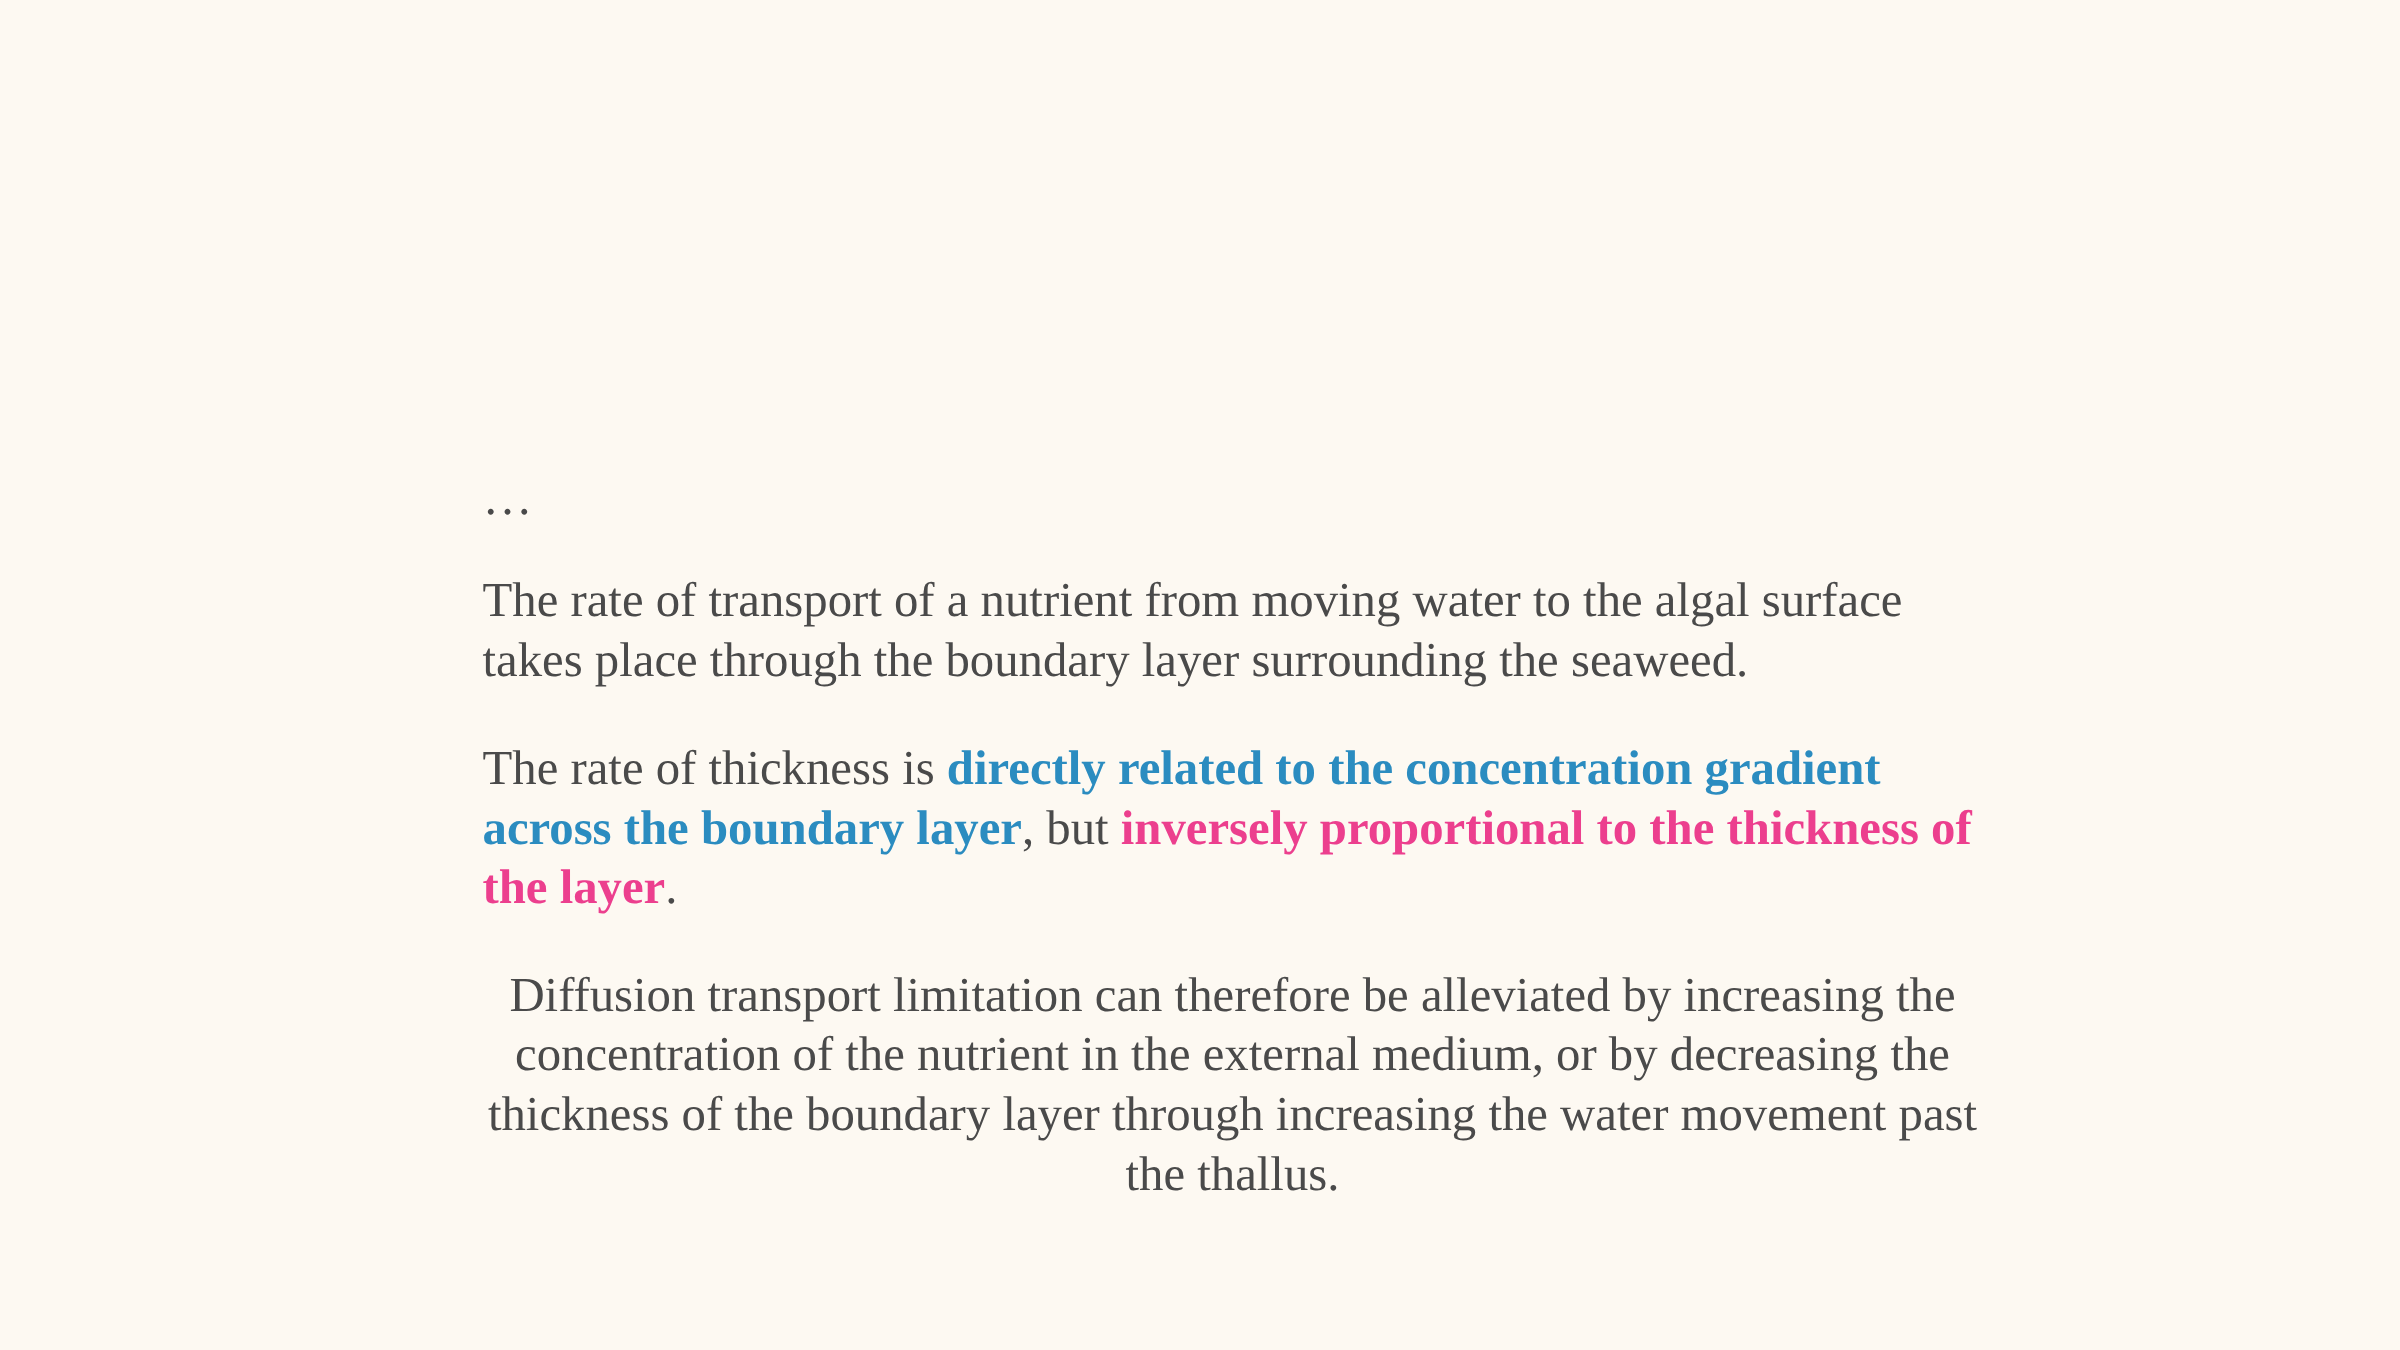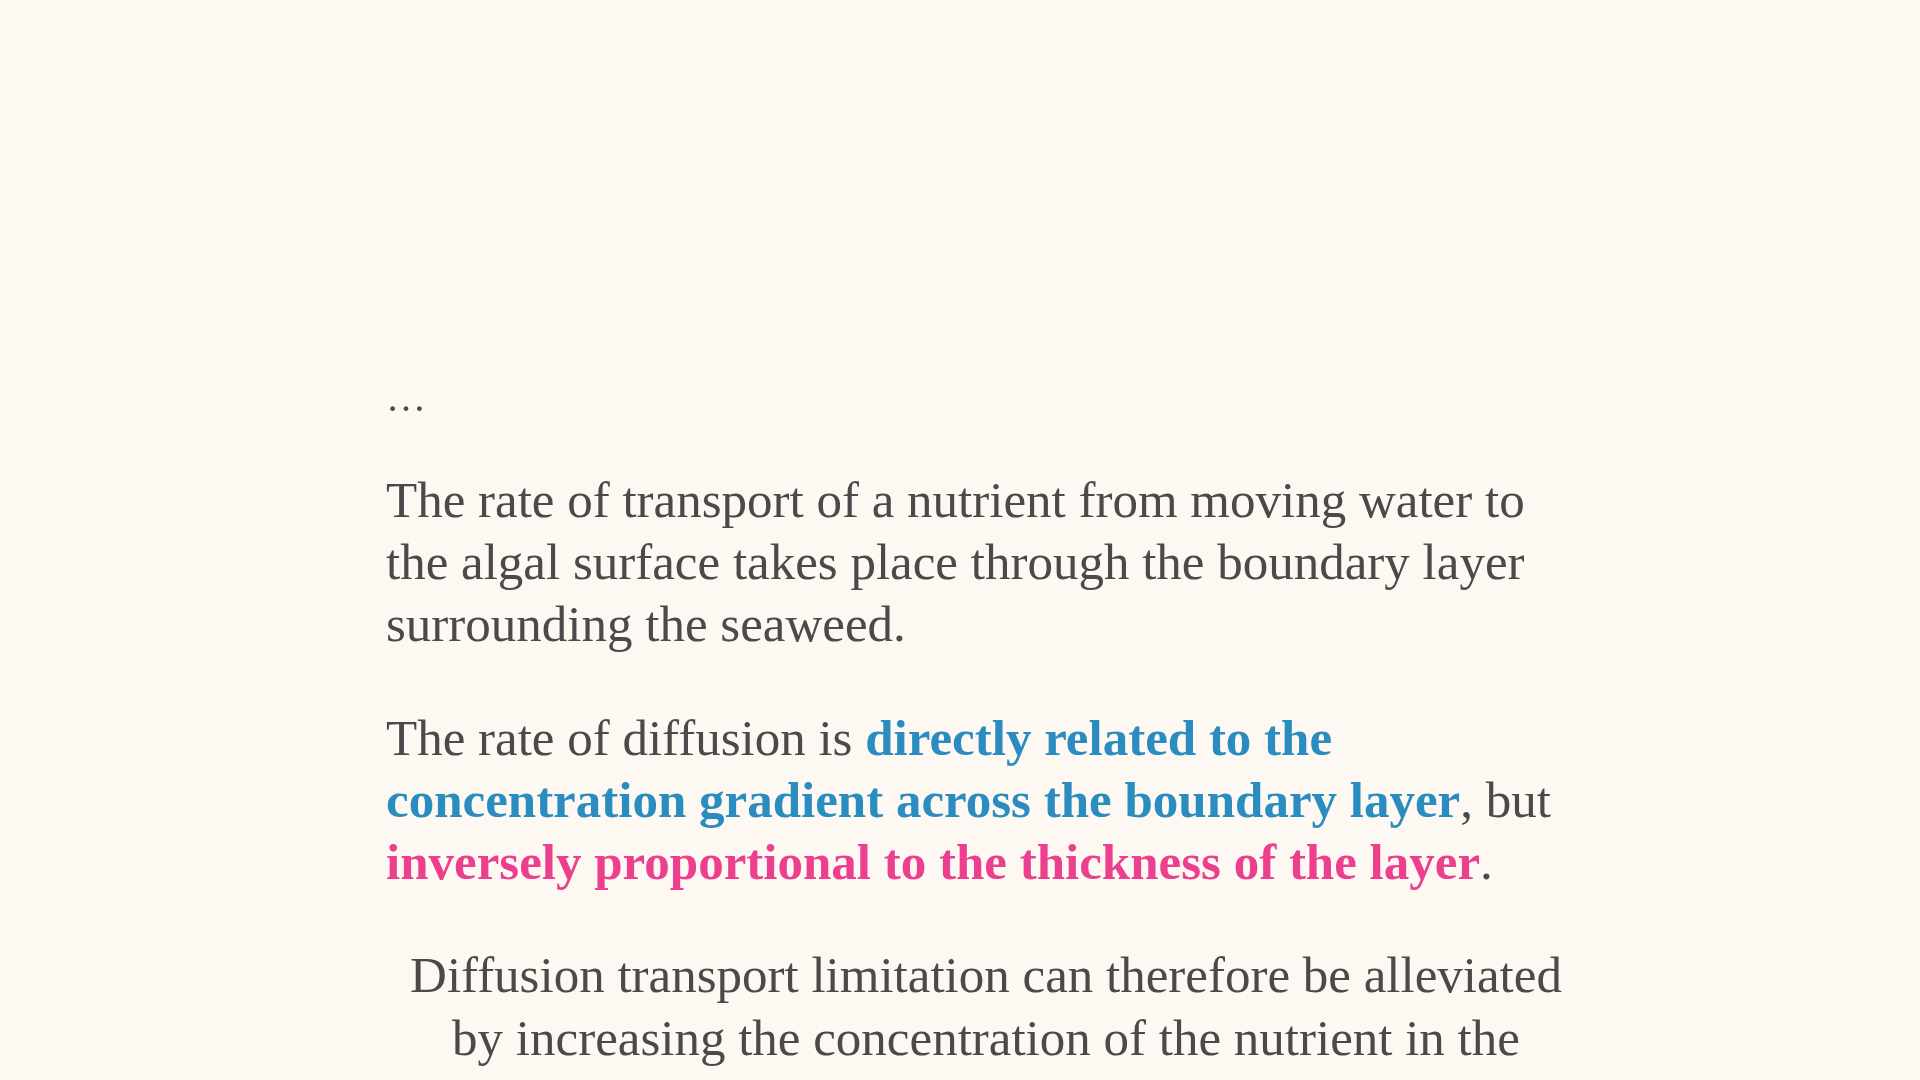--- a/index.html
+++ b/index.html
@@ -26,21 +26,21 @@
     width: 1200px;
   }
   .ellipsis {
     font-size: 40px;
     color: #4a4a4a;
     line-height: 1.0;
     letter-spacing: 2px;
     margin-bottom: 22px;
   }
   .para {
-    font-size: 51px;
+    font-size: 39px;
     line-height: 1.22;
     color: #4a4a4a;
     margin-bottom: 26px;
   }
   .para:last-child {
     margin-bottom: 0;
     text-align: center;
   }
   .hl-blue {
     color: #2b8cc0;
@@ -57,21 +57,21 @@
 <div class="slide">
   <div class="content">
 
     <div class="ellipsis">…</div>
 
     <p class="para">
       <span>The rate of transport of a nutrient from moving water to the algal surface takes place through the boundary layer surrounding the seaweed.</span>
     </p>
 
     <p class="para">
-      <span>The rate of diffusion is </span><span class="hl-blue">directly related to the concentration gradient across the boundary layer</span><span>, but </span><span class="hl-pink">inversely proportional to the thickness of the layer</span><span>.</span>
+      <span>The rate of thickness is </span><span class="hl-blue">directly related to the concentration gradient across the boundary layer</span><span>, but </span><span class="hl-pink">inversely proportional to the thickness of the layer</span><span>.</span>
     </p>
 
     <p class="para">
       <span>Diffusion transport limitation can therefore be alleviated by increasing the concentration of the nutrient in the external medium, or by decreasing the thickness of the boundary layer through increasing the water movement past the thallus.</span>
     </p>
 
   </div>
 </div>
 
 </body></html>

